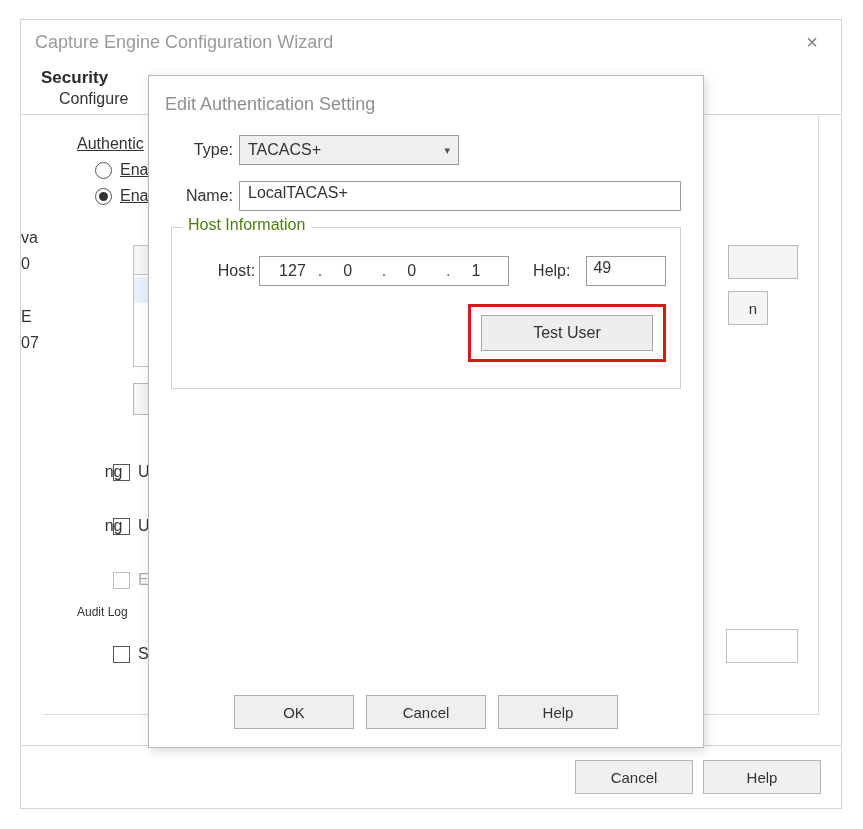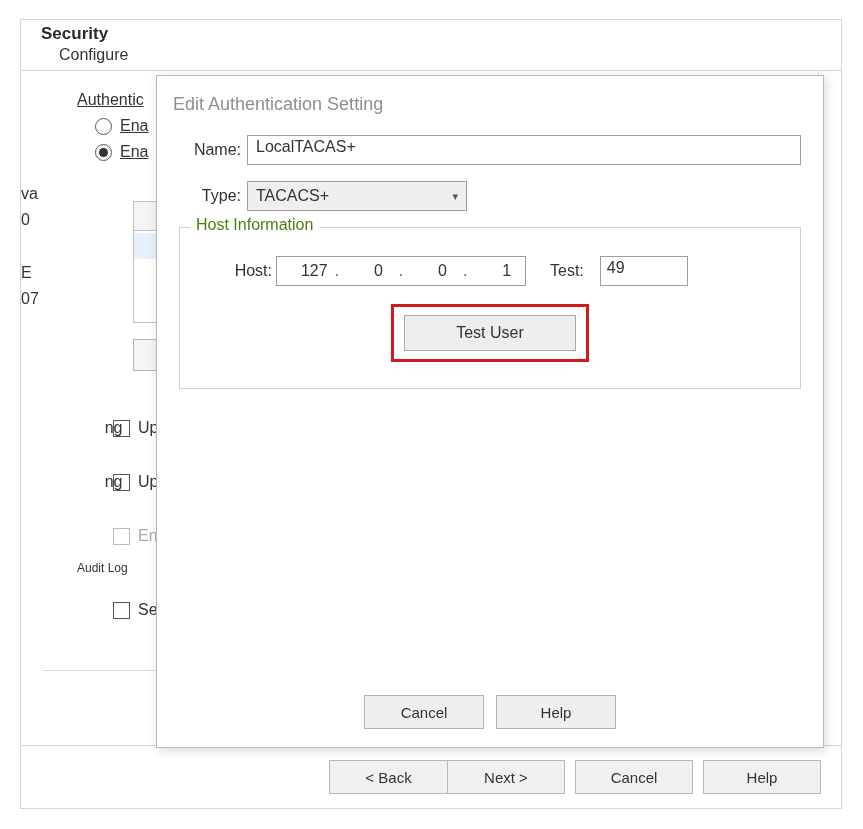--- a/index.html
+++ b/index.html
@@ -186,23 +186,23 @@
     display:flex;align-items:center;justify-content:center;
     background:#f0f0f0;
   }
   .wizard-footer .bk { border-right: none; }
   .wizard-footer .nx { }
   .wizard-footer .pair { display:flex; }
 
   
   .dialog {
     position: absolute;
-    left: 156px;
+    left: 148px;
     top: 75px;
-    width: 668px;
+    width: 556px;
     height: 673px;
     background: #fff;
     border: 1px solid #b9b9b9;
     box-shadow: 2px 3px 10px rgba(0,0,0,0.15);
     box-sizing: border-box;
   }
   .dialog-title {
     padding: 18px 16px 12px 16px;
     font-size: 18px;
     color: #8f8f8f;
@@ -276,21 +276,21 @@
     height: 30px;
     border: 1px solid #9c9c9c;
     display: flex;
     align-items: center;
     justify-content: space-around;
     font-size: 16px;
     box-sizing:border-box;
     background:#fff;
   }
   .ipbox span.dot { color:#555; padding:0 2px;}
-  .ipbox span.oct { width:42px; text-align:center;margin-left:19px; }
+  .ipbox span.oct { width:42px; text-align:left;margin-left:19px; }
   .portlbl { margin-left: 24px; font-size:16px; }
   .portin {
     width: 88px;
     height:30px;
     border:1px solid #9c9c9c;
     margin-left:16px;
     padding:2px 6px;
     font-size:16px;
     box-sizing:border-box;
     background:#fff;
@@ -308,21 +308,21 @@
   .hidechk {
     display:flex;align-items:center;gap:6px;margin-left:24px;font-size:16px;
   }
   .hidechk .box {
     width:17px;height:17px;border:1.4px solid #333;box-sizing:border-box;
     display:flex;align-items:center;justify-content:center;font-size:14px;line-height:1;
   }
   .testwrap {
     margin-top: 14px;
     display:flex;
-    justify-content:center;
+    justify-content:flex-end;
   }
   .testframe {
     border: 3px solid #d11a1a;
     padding: 8px 10px;
     display:inline-block;
   }
   .testbtn {
     width: 170px;
     height: 34px;
     border:1px solid #a7a7a7;
@@ -343,20 +343,25 @@
     background:#efefef;
     display:flex;align-items:center;justify-content:center;
     font-size:15px;
   }
 </style>
 </head>
 <body>
 <div class="root">
 
 <div class="wizard">
+  <div class="wizard-titlebar">
+    <span>Capture Engine Configuration Wizard</span>
+    <span class="spacer"></span>
+    <span class="wizard-close">×</span>
+  </div>
   <div class="sec-header">
     <div class="sec-title">Security</div>
     <div class="sec-sub">Configure</div>
   </div>
   <div class="hr"></div>
 
   <div class="content-panel">
 
     <div class="left-strip">
       <div>va</div>
@@ -409,71 +414,68 @@
 
     <div class="bg-audit-label">Audit Log</div>
     <div class="checkbox bg-audit-chk" style="margin-left:0">
       <span class="chk"></span>
       <span>Ser</span>
     </div>
     <div class="bg-audit-box"></div>
   </div>
 
   <div class="wizard-footer">
-    <div class="pair">
-      <div class="b bk">&lt; Back</div>
-      <div class="b nx">Next &gt;</div>
-    </div>
     <div class="b">Cancel</div>
     <div class="b">Help</div>
   </div>
 </div>
 
 <div class="dialog">
   <div class="dialog-title">Edit Authentication Setting</div>
 
   <div class="dlg-body">
-    <div class="frow">
-      <div class="flabel">Name:</div>
-      <div class="fin">LocalTACAS+</div>
-    </div>
     <div class="frow">
       <div class="flabel">Type:</div>
       <div class="fsel">
         <span>TACACS+</span>
         <span class="car">▾</span>
       </div>
+    </div>
+    <div class="frow">
+      <div class="flabel">Name:</div>
+      <div class="fin">LocalTACAS+</div>
     </div>
 
     <div class="fieldset">
       <div class="legend">Host Information</div>
 
       <div class="hrow">
         <div class="lbl">Host:</div>
         <div class="ipbox">
           <span class="oct">127</span>
               <span class="dot">.</span>
           <span class="oct">0</span>
               <span class="dot">.</span>
           <span class="oct">0</span>
               <span class="dot">.</span>
           <span class="oct">1</span>
         </div>
-        <div class="portlbl">Test:</div>
+        <div class="portlbl">Help:</div>
         <div class="portin">49</div>
       </div>
 
 
       <div class="testwrap">
         <div class="testframe">
           <div class="testbtn">Test User</div>
         </div>
       </div>
     </div>
   </div>
 
   <div class="dlg-footer">
+    <div class="b">OK</div>
     <div class="b">Cancel</div>
     <div class="b">Help</div>
   </div>
 </div>
 
 </div>
 
 </body></html>

